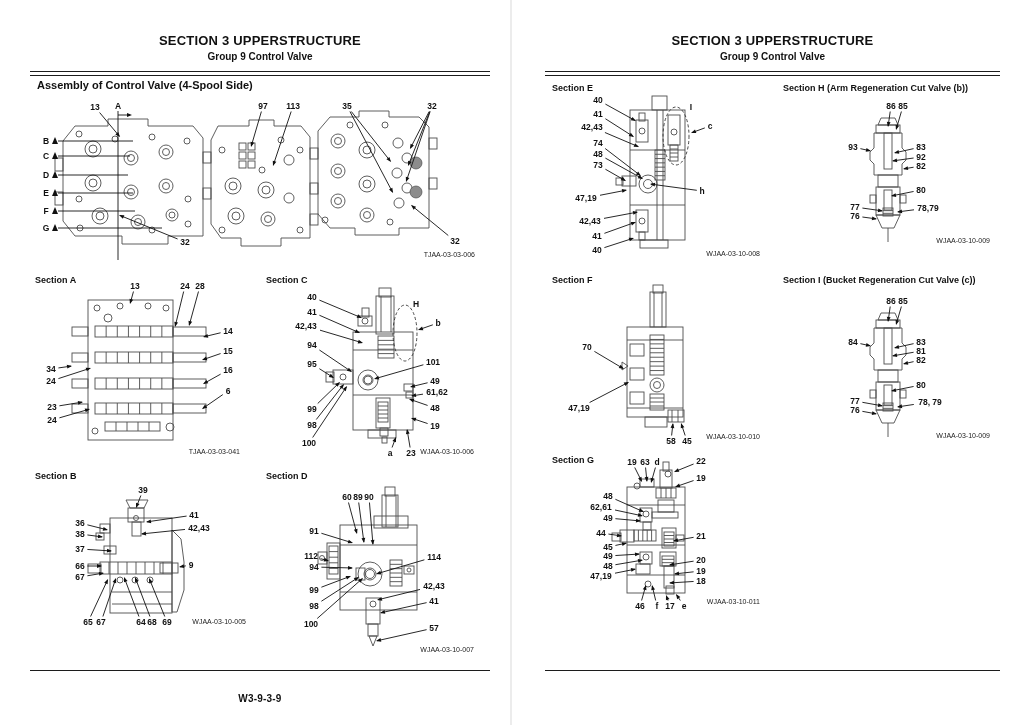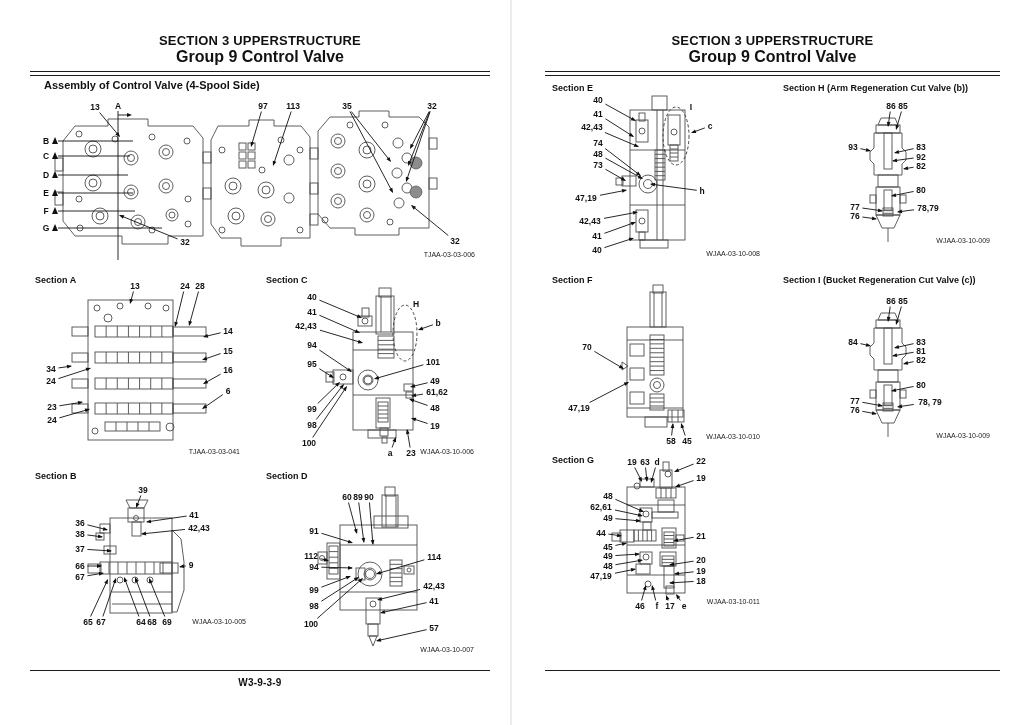--- a/index.html
+++ b/index.html
@@ -4,26 +4,26 @@
 <style>
   html,body{margin:0;padding:0;background:#fff;}
   .wrap{position:relative;width:1024px;height:725px;background:#ffffff;overflow:hidden;
         font-family:"Liberation Sans",sans-serif;color:#111;}
   .gutter{position:absolute;left:510px;top:0;bottom:0;width:2px;background:#ececec;}
   .page{position:absolute;top:0;height:635px;}
   .page.left{left:30px;width:460px;}
   .page.right{left:545px;width:455px;}
   .hdr{position:absolute;top:34px;left:0;right:0;text-align:center;}
   .t1{font-size:13px;font-weight:bold;line-height:14px;letter-spacing:.2px;}
-  .t2{font-size:16px;font-weight:bold;line-height:12px;margin-top:3px;}
+  .t2{font-size:10px;font-weight:bold;line-height:12px;margin-top:3px;}
   .rule{height:3.2px;margin-top:8px;border-top:1.6px solid #1c1c1c;border-bottom:1px solid #1c1c1c;}
-  .heading{position:absolute;top:79px;left:14px;font-size:11px;font-weight:bold;}
+  .heading{position:absolute;top:79px;left:7px;font-size:11px;font-weight:bold;}
   .ftr{position:absolute;top:670px;left:0;right:0;}
   .fline{border-top:1.6px solid #1c1c1c;}
-  .pnum{text-align:center;margin-top:6px;font-size:10px;font-weight:bold;letter-spacing:.2px;}
+  .pnum{text-align:center;margin-top:22px;font-size:10px;font-weight:bold;letter-spacing:.2px;}
   svg#fig-canvas{position:absolute;left:0;top:0;}
   .ln{fill:none;stroke:#4d4d4d;stroke-width:0.9;}
   .fl{fill:#8c8c8c;stroke:#4d4d4d;stroke-width:0.7;}
   .dash{fill:none;stroke:#333;stroke-width:0.9;stroke-dasharray:3 2.2;}
   .ldr{stroke:#101010;stroke-width:0.9;fill:none;}
   .ah{fill:#101010;stroke:none;}
   .co{font-family:"Liberation Sans",sans-serif;font-size:8.5px;font-weight:bold;fill:#101010;}
   .seclab{font-family:"Liberation Sans",sans-serif;font-size:9px;font-weight:bold;fill:#101010;}
   .figcode{font-family:"Liberation Sans",sans-serif;font-size:7px;fill:#222;}
 </style>

